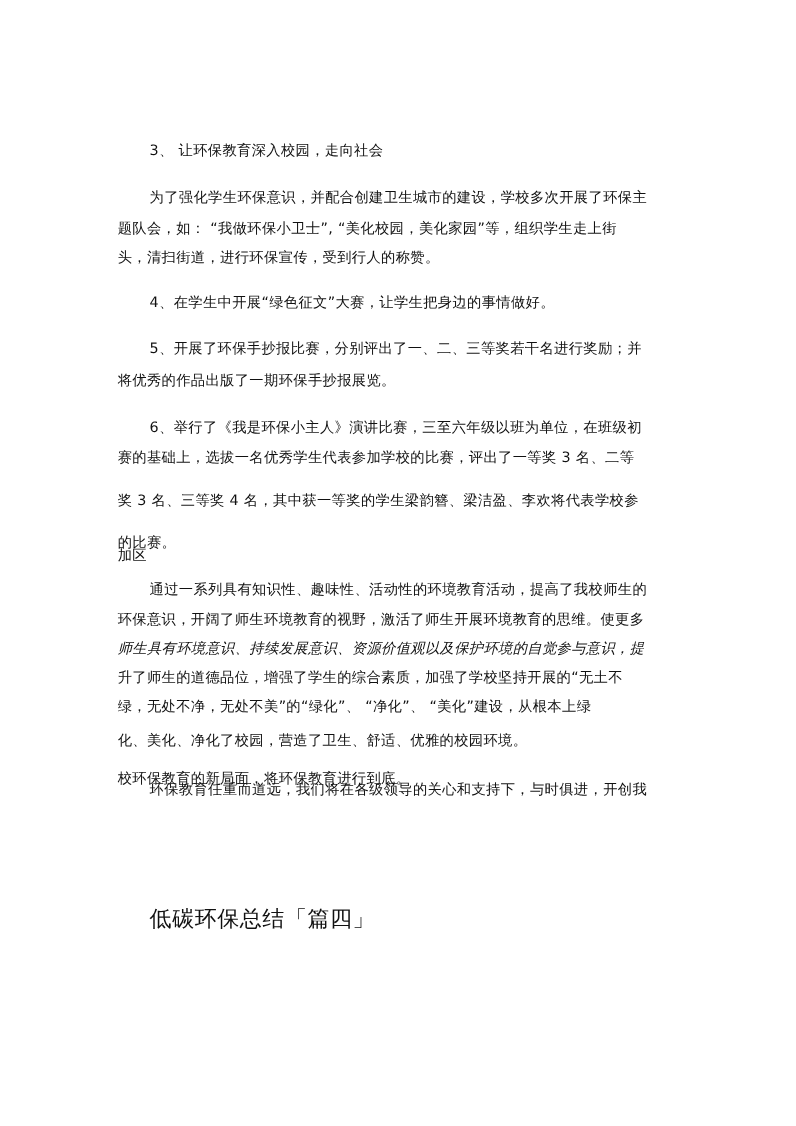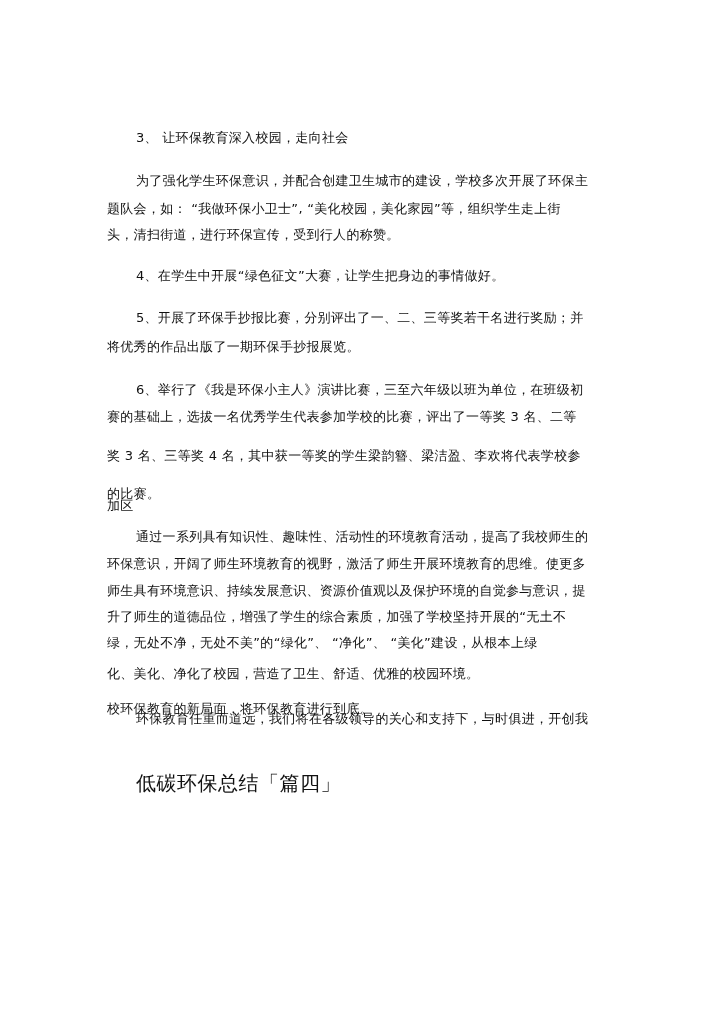--- a/index.html
+++ b/index.html
@@ -28,21 +28,21 @@
       left: 107px;
       font-size: 13px;
       line-height: 16px;
       white-space: nowrap;
       letter-spacing: 0.3px;
     }
     .indent { left: 136px; }
     .heading {
       position: absolute;
       left: 136px;
-      top: 770px;
+      top: 822px;
       font-size: 20px;
       line-height: 26px;
       white-space: nowrap;
       color: #111111;
       letter-spacing: 0.5px;
     }
   </style>
 </head>
 <body>
 
@@ -60,21 +60,21 @@
   <div class="line" style="top:339px;">将优秀的作品出版了一期环保手抄报展览。</div>
 
   <div class="line indent" style="top:382px;">6、举行了《我是环保小主人》演讲比赛，三至六年级以班为单位，在班级初</div>
   <div class="line" style="top:409px;">赛的基础上，选拔一名优秀学生代表参加学校的比赛，评出了一等奖 3 名、二等</div>
   <div class="line" style="top:448px;">奖 3 名、三等奖 4 名，其中获一等奖的学生梁韵簪、梁洁盈、李欢将代表学校参</div>
   <div class="line" style="top:457px;margin-top:41px;">加区</div>
   <div class="line" style="top:486px;">的比赛。</div>
 
   <div class="line indent" style="top:529px;">通过一系列具有知识性、趣味性、活动性的环境教育活动，提高了我校师生的</div>
   <div class="line" style="top:556px;text-align:center;">环保意识，开阔了师生环境教育的视野，激活了师生开展环境教育的思维。使更多</div>
-  <div class="line" style="top:583px;">师生具有环境意识、持续发展意识、资源价值观以及保护环境的自觉参与意识，提</div>
+  <div class="line" style="top:583px;font-style:italic;">师生具有环境意识、持续发展意识、资源价值观以及保护环境的自觉参与意识，提</div>
   <div class="line" style="top:609px;">升了师生的道德品位，增强了学生的综合素质，加强了学校坚持开展的“无土不</div>
   <div class="line" style="top:635px;">绿，无处不净，无处不美”的“绿化”、 “净化”、 “美化”建设，从根本上绿</div>
   <div class="line indent" style="top:711px;">环保教育任重而道远，我们将在各级领导的关心和支持下，与时俱进，开创我</div>
 
   <div class="line" style="top:666px;">化、美化、净化了校园，营造了卫生、舒适、优雅的校园环境。</div>
   <div class="line" style="top:701px;">校环保教育的新局面，将环保教育进行到底。</div>
 
   <div class="heading">低碳环保总结「篇四」</div>
 
 </div>

